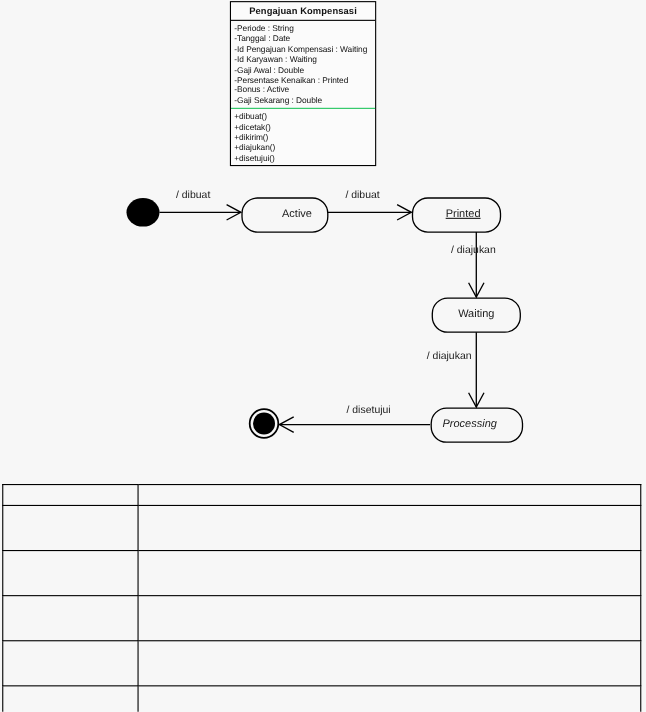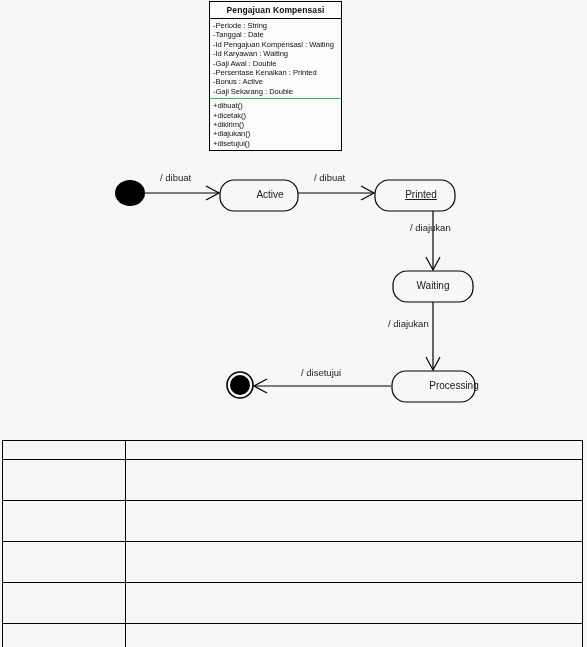--- a/index.html
+++ b/index.html
@@ -157,27 +157,27 @@
     <line x1="433" y1="302" x2="433" y2="370" stroke="#000" stroke-width="1.2"></line>
     <path d="M 426 357 L 433 370 L 440 357" fill="none" stroke="#000" stroke-width="1.2"></path>
 
     <line x1="391" y1="386" x2="254" y2="386" stroke="#000" stroke-width="1.2"></line>
     <path d="M 267 379 L 254 386 L 267 393" fill="none" stroke="#000" stroke-width="1.2"></path>
   </svg>
 
   <div class="state-label" style="left:220px; top:189px; width:100px;">Active</div>
   <div class="state-label" style="left:375px; top:189px; width:92px;text-decoration:underline;">Printed</div>
   <div class="state-label" style="left:393px; top:280px; width:80px;text-align:center;">Waiting</div>
-  <div class="state-label" style="left:403px; top:380px; width:102px;">Processing</div>
+  <div class="state-label" style="left:376px; top:380px; width:102px;font-style:italic;">Processing</div>
 
   <div class="trans-label" style="left:160px; top:172px;">/ dibuat</div>
   <div class="trans-label" style="left:314px; top:172px;">/ dibuat</div>
   <div class="trans-label" style="left:410px; top:222px;">/ diajukan</div>
   <div class="trans-label" style="left:388px; top:318px;">/ diajukan</div>
-  <div class="trans-label" style="left:301px; top:367px;">/ disetujui</div>
+  <div class="trans-label" style="left:315px; top:367px;">/ disetujui</div>
 
   <table class="bottom-table">
     <tbody>
       <tr class="row-head">
         <td class="col-a"></td>
         <td class="col-b"></td>
       </tr>
       <tr class="row-body">
         <td class="col-a"></td>
         <td class="col-b"></td>

